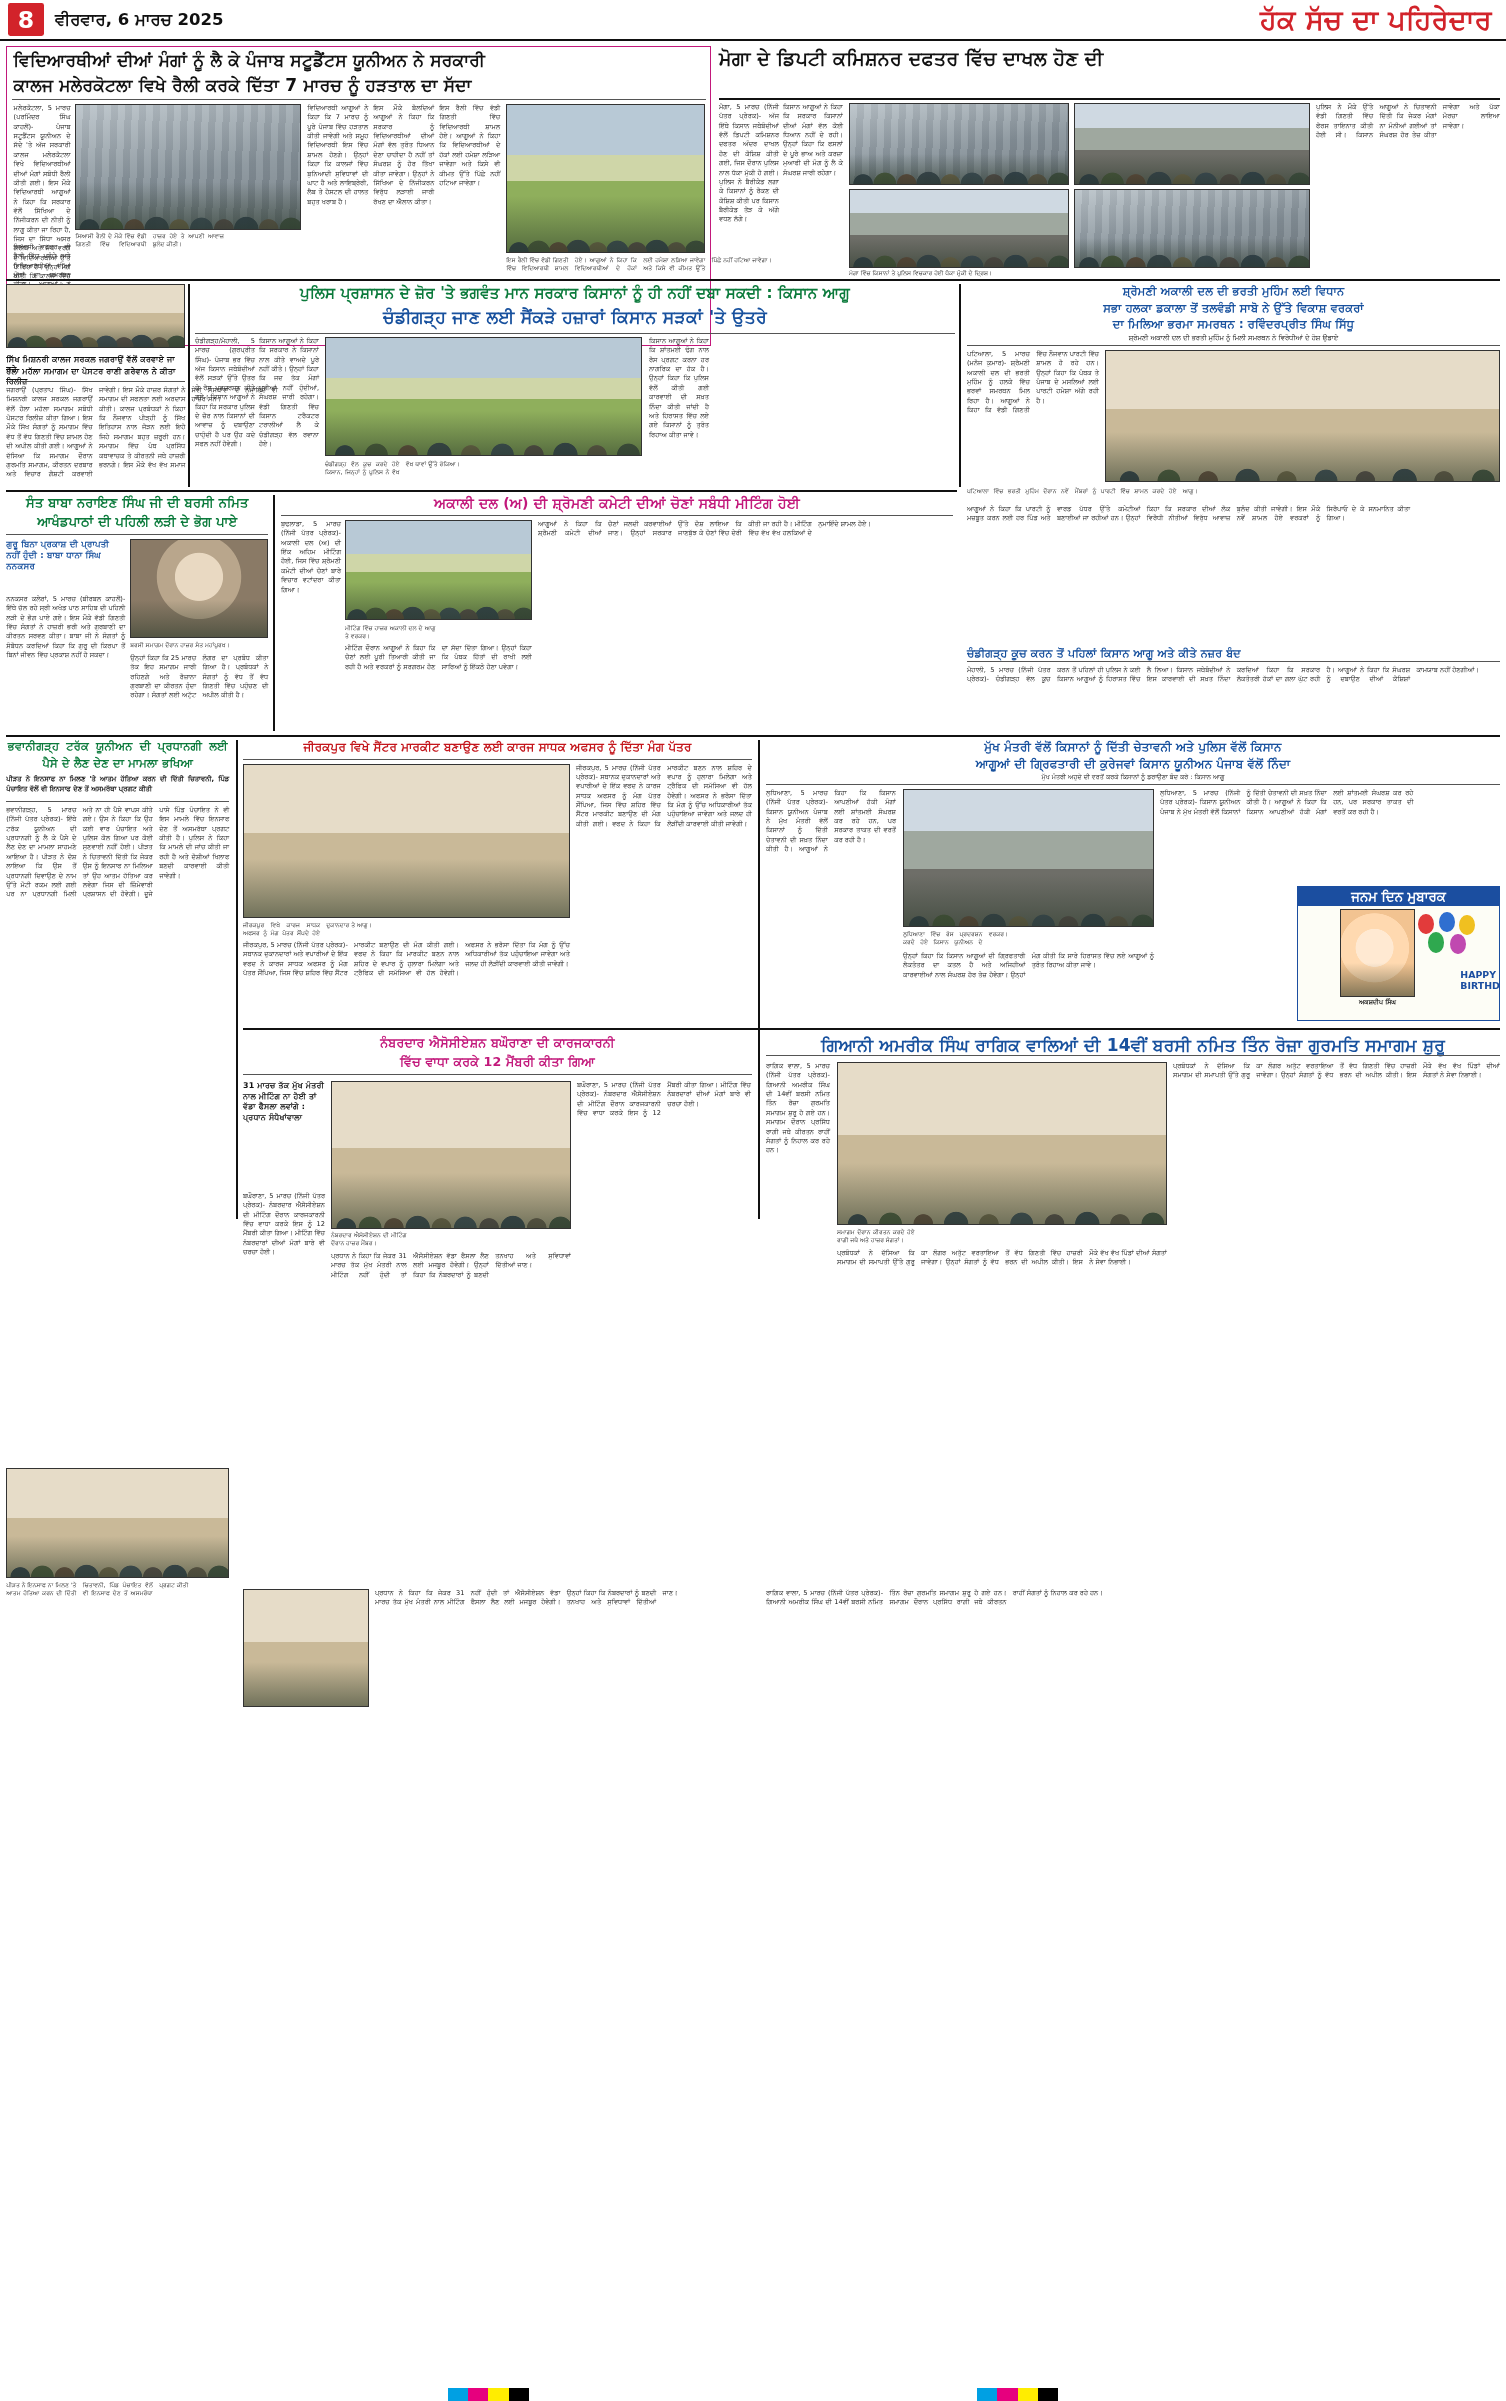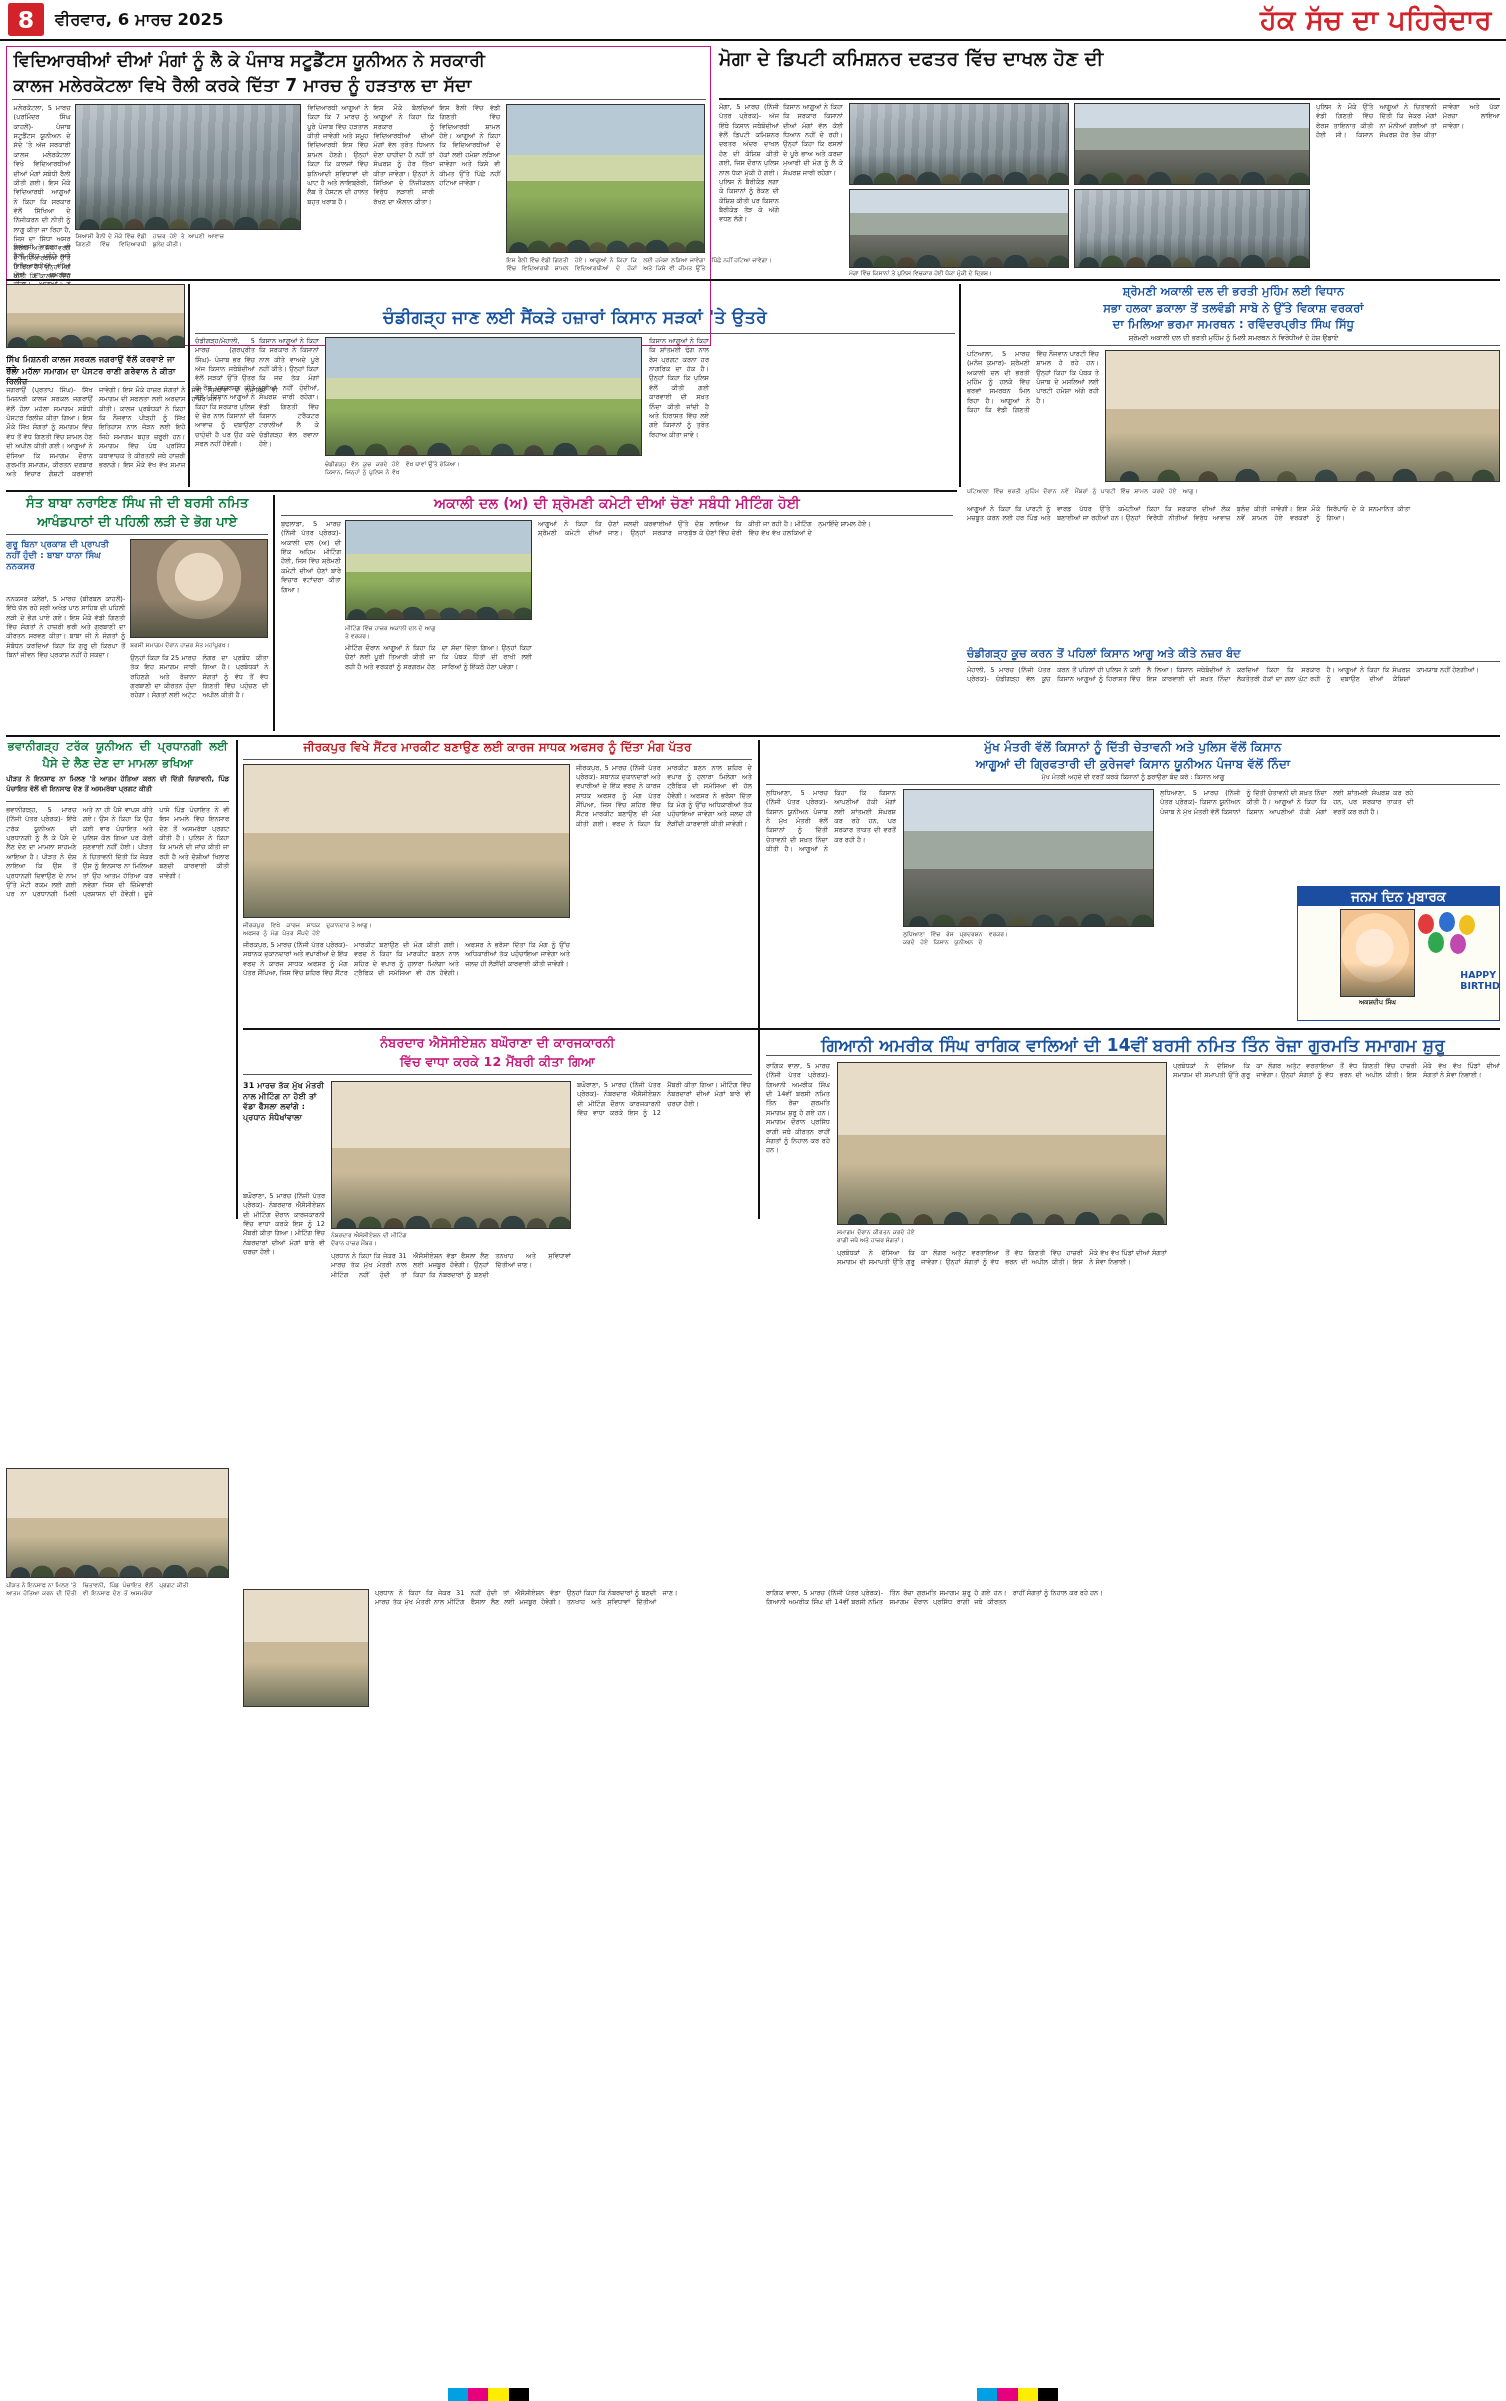--- a/index.html
+++ b/index.html
@@ -190,20 +190,21 @@
         <div class="crowd"></div>
       </div>
     <div class="hl" style="position:absolute; left:0; top:71px; width:179px; font-size:8px;">ਸਿੱਖ ਮਿਸ਼ਨਰੀ ਕਾਲਜ ਸਰਕਲ ਜਗਰਾਉਂ ਵੱਲੋਂ ਕਰਵਾਏ ਜਾ ਰਹੇ</div>
     <div class="hl" style="position:absolute; left:0; top:83px; width:179px; font-size:8px;">ਹੋਲਾ ਮਹੱਲਾ ਸਮਾਗਮ ਦਾ ਪੋਸਟਰ ਰਾਣੀ ਗਰੇਵਾਲ ਨੇ ਕੀਤਾ ਰਿਲੀਜ਼</div>
     <div class="thin-h" style="position:absolute; left:0; top:97px; width:179px;"></div>
     <div class="body-text cols2" style="position:absolute; left:0; top:102px; width:179px; height:99px;">ਜਗਰਾਉਂ (ਪ੍ਰਤਾਪ ਸਿੰਘ)- ਸਿੱਖ ਮਿਸ਼ਨਰੀ ਕਾਲਜ ਸਰਕਲ ਜਗਰਾਉਂ ਵੱਲੋਂ ਹੋਲਾ ਮਹੱਲਾ ਸਮਾਗਮ ਸਬੰਧੀ ਪੋਸਟਰ ਰਿਲੀਜ਼ ਕੀਤਾ ਗਿਆ। ਇਸ ਮੌਕੇ ਸਿੱਖ ਸੰਗਤਾਂ ਨੂੰ ਸਮਾਗਮ ਵਿੱਚ ਵੱਧ ਤੋਂ ਵੱਧ ਗਿਣਤੀ ਵਿੱਚ ਸ਼ਾਮਲ ਹੋਣ ਦੀ ਅਪੀਲ ਕੀਤੀ ਗਈ। ਆਗੂਆਂ ਨੇ ਦੱਸਿਆ ਕਿ ਸਮਾਗਮ ਦੌਰਾਨ ਗੁਰਮਤਿ ਸਮਾਗਮ, ਕੀਰਤਨ ਦਰਬਾਰ ਅਤੇ ਵਿਚਾਰ ਗੋਸ਼ਟੀ ਕਰਵਾਈ ਜਾਵੇਗੀ। ਇਸ ਮੌਕੇ ਹਾਜ਼ਰ ਸੰਗਤਾਂ ਨੇ ਸਮਾਗਮ ਦੀ ਸਫਲਤਾ ਲਈ ਅਰਦਾਸ ਕੀਤੀ। ਕਾਲਜ ਪ੍ਰਬੰਧਕਾਂ ਨੇ ਕਿਹਾ ਕਿ ਨੌਜਵਾਨ ਪੀੜ੍ਹੀ ਨੂੰ ਸਿੱਖ ਇਤਿਹਾਸ ਨਾਲ ਜੋੜਨ ਲਈ ਇਹੋ ਜਿਹੇ ਸਮਾਗਮ ਬਹੁਤ ਜ਼ਰੂਰੀ ਹਨ। ਸਮਾਗਮ ਵਿੱਚ ਪੰਥ ਪ੍ਰਸਿੱਧ ਕਥਾਵਾਚਕ ਤੇ ਕੀਰਤਨੀ ਜਥੇ ਹਾਜ਼ਰੀ ਭਰਨਗੇ। ਇਸ ਮੌਕੇ ਵੱਖ ਵੱਖ ਸਮਾਜ ਸੇਵੀ ਸੰਸਥਾਵਾਂ ਦੇ ਨੁਮਾਇੰਦੇ ਵੀ ਹਾਜ਼ਰ ਸਨ।</div>
   </div>
   <div class="rule-v" style="position:absolute; left:188px; top:284px; height:203px;"></div>
 
   <div style="position:absolute; left:195px; top:284px; width:760px; height:203px;">
+    <div class="hl green center" style="position:absolute; left:0; top:0; width:760px; font-size:15px;">ਪੁਲਿਸ ਪ੍ਰਸ਼ਾਸਨ ਦੇ ਜ਼ੋਰ 'ਤੇ ਭਗਵੰਤ ਮਾਨ ਸਰਕਾਰ ਕਿਸਾਨਾਂ ਨੂੰ ਹੀ ਨਹੀਂ ਦਬਾ ਸਕਦੀ : ਕਿਸਾਨ ਆਗੂ</div>
     <div class="hl blue center" style="position:absolute; left:0; top:22px; width:760px; font-size:17.3px;">ਚੰਡੀਗੜ੍ਹ ਜਾਣ ਲਈ ਸੈਂਕੜੇ ਹਜ਼ਾਰਾਂ ਕਿਸਾਨ ਸੜਕਾਂ 'ਤੇ ਉਤਰੇ</div>
     <div class="thin-h" style="position:absolute; left:0; top:49px; width:760px;"></div>
     <div class="body-text" style="position:absolute; left:0; top:53px; width:60px; height:146px;">ਚੰਡੀਗੜ੍ਹ/ਮੋਹਾਲੀ, 5 ਮਾਰਚ (ਗੁਰਪ੍ਰੀਤ ਸਿੰਘ)- ਪੰਜਾਬ ਭਰ ਵਿੱਚ ਅੱਜ ਕਿਸਾਨ ਜਥੇਬੰਦੀਆਂ ਵੱਲੋਂ ਸੜਕਾਂ ਉੱਤੇ ਉਤਰ ਕੇ ਰੋਸ ਪ੍ਰਦਰਸ਼ਨ ਕੀਤੇ ਗਏ। ਕਿਸਾਨ ਆਗੂਆਂ ਨੇ ਕਿਹਾ ਕਿ ਸਰਕਾਰ ਪੁਲਿਸ ਦੇ ਜ਼ੋਰ ਨਾਲ ਕਿਸਾਨਾਂ ਦੀ ਆਵਾਜ਼ ਨੂੰ ਦਬਾਉਣਾ ਚਾਹੁੰਦੀ ਹੈ ਪਰ ਉਹ ਕਦੇ ਸਫਲ ਨਹੀਂ ਹੋਵੇਗੀ।</div>
     <div class="body-text" style="position:absolute; left:64px; top:53px; width:60px; height:146px;">ਕਿਸਾਨ ਆਗੂਆਂ ਨੇ ਕਿਹਾ ਕਿ ਸਰਕਾਰ ਨੇ ਕਿਸਾਨਾਂ ਨਾਲ ਕੀਤੇ ਵਾਅਦੇ ਪੂਰੇ ਨਹੀਂ ਕੀਤੇ। ਉਨ੍ਹਾਂ ਕਿਹਾ ਕਿ ਜਦ ਤੱਕ ਮੰਗਾਂ ਪੂਰੀਆਂ ਨਹੀਂ ਹੁੰਦੀਆਂ, ਸੰਘਰਸ਼ ਜਾਰੀ ਰਹੇਗਾ। ਵੱਡੀ ਗਿਣਤੀ ਵਿੱਚ ਕਿਸਾਨ ਟਰੈਕਟਰ ਟਰਾਲੀਆਂ ਲੈ ਕੇ ਚੰਡੀਗੜ੍ਹ ਵੱਲ ਰਵਾਨਾ ਹੋਏ।</div>
     <div class="ph framed green-field" style="position:absolute; left:130px; top:53px; width:317px; height:119px;">
         <div class="crowd"></div>
       </div>
     <div class="cap cols4" style="position:absolute; left:130px; top:176px; width:317px; height:23.6px;">ਚੰਡੀਗੜ੍ਹ ਵੱਲ ਕੂਚ ਕਰਦੇ ਹੋਏ ਕਿਸਾਨ, ਜਿਨ੍ਹਾਂ ਨੂੰ ਪੁਲਿਸ ਨੇ ਵੱਖ ਵੱਖ ਥਾਵਾਂ ਉੱਤੇ ਰੋਕਿਆ।</div>
     <div class="body-text" style="position:absolute; left:454px; top:53px; width:60px; height:146px;">ਕਿਸਾਨ ਆਗੂਆਂ ਨੇ ਕਿਹਾ ਕਿ ਸ਼ਾਂਤਮਈ ਢੰਗ ਨਾਲ ਰੋਸ ਪ੍ਰਗਟ ਕਰਨਾ ਹਰ ਨਾਗਰਿਕ ਦਾ ਹੱਕ ਹੈ। ਉਨ੍ਹਾਂ ਕਿਹਾ ਕਿ ਪੁਲਿਸ ਵੱਲੋਂ ਕੀਤੀ ਗਈ ਕਾਰਵਾਈ ਦੀ ਸਖ਼ਤ ਨਿੰਦਾ ਕੀਤੀ ਜਾਂਦੀ ਹੈ ਅਤੇ ਹਿਰਾਸਤ ਵਿੱਚ ਲਏ ਗਏ ਕਿਸਾਨਾਂ ਨੂੰ ਤੁਰੰਤ ਰਿਹਾਅ ਕੀਤਾ ਜਾਵੇ।</div>
   </div>
@@ -279,20 +280,21 @@
     <div class="hl blue center" style="position:absolute; left:0; top:0; width:734px; font-size:11.8px;">ਮੁੱਖ ਮੰਤਰੀ ਵੱਲੋਂ ਕਿਸਾਨਾਂ ਨੂੰ ਦਿੱਤੀ ਚੇਤਾਵਨੀ ਅਤੇ ਪੁਲਿਸ ਵੱਲੋਂ ਕਿਸਾਨ</div>
     <div class="hl blue center" style="position:absolute; left:0; top:16.5px; width:734px; font-size:11.8px;">ਆਗੂਆਂ ਦੀ ਗ੍ਰਿਫਤਾਰੀ ਦੀ ਕੁਰੇਜਵਾਂ ਕਿਸਾਨ ਯੂਨੀਅਨ ਪੰਜਾਬ ਵੱਲੋਂ ਨਿੰਦਾ</div>
     <div class="byline center" style="position:absolute; left:0; top:33px; width:734px; font-size:6.4px;">ਮੁੱਖ ਮੰਤਰੀ ਅਹੁਦੇ ਦੀ ਵਰਤੋਂ ਕਰਕੇ ਕਿਸਾਨਾਂ ਨੂੰ ਡਰਾਉਣਾ ਬੰਦ ਕਰੇ : ਕਿਸਾਨ ਆਗੂ</div>
     <div class="thin-h" style="position:absolute; left:0; top:44px; width:734px;"></div>
 
     <div class="body-text cols2" style="position:absolute; left:0; top:49px; width:130px; height:185px;">ਲੁਧਿਆਣਾ, 5 ਮਾਰਚ (ਨਿੱਜੀ ਪੱਤਰ ਪ੍ਰੇਰਕ)- ਕਿਸਾਨ ਯੂਨੀਅਨ ਪੰਜਾਬ ਨੇ ਮੁੱਖ ਮੰਤਰੀ ਵੱਲੋਂ ਕਿਸਾਨਾਂ ਨੂੰ ਦਿੱਤੀ ਚੇਤਾਵਨੀ ਦੀ ਸਖ਼ਤ ਨਿੰਦਾ ਕੀਤੀ ਹੈ। ਆਗੂਆਂ ਨੇ ਕਿਹਾ ਕਿ ਕਿਸਾਨ ਆਪਣੀਆਂ ਹੱਕੀ ਮੰਗਾਂ ਲਈ ਸ਼ਾਂਤਮਈ ਸੰਘਰਸ਼ ਕਰ ਰਹੇ ਹਨ, ਪਰ ਸਰਕਾਰ ਤਾਕਤ ਦੀ ਵਰਤੋਂ ਕਰ ਰਹੀ ਹੈ।</div>
     <div class="ph framed street" style="position:absolute; left:137px; top:49px; width:251px; height:138px;">
         <div class="crowd"></div>
       </div>
     <div class="cap cols3" style="position:absolute; left:137px; top:190px; width:251px; height:19px;">ਲੁਧਿਆਣਾ ਵਿੱਚ ਰੋਸ ਪ੍ਰਦਰਸ਼ਨ ਕਰਦੇ ਹੋਏ ਕਿਸਾਨ ਯੂਨੀਅਨ ਦੇ ਵਰਕਰ।</div>
+    <div class="body-text cols2" style="position:absolute; left:137px; top:212px; width:251px; height:68px;">ਉਨ੍ਹਾਂ ਕਿਹਾ ਕਿ ਕਿਸਾਨ ਆਗੂਆਂ ਦੀ ਗ੍ਰਿਫਤਾਰੀ ਲੋਕਤੰਤਰ ਦਾ ਕਤਲ ਹੈ ਅਤੇ ਅਜਿਹੀਆਂ ਕਾਰਵਾਈਆਂ ਨਾਲ ਸੰਘਰਸ਼ ਹੋਰ ਤੇਜ਼ ਹੋਵੇਗਾ। ਉਨ੍ਹਾਂ ਮੰਗ ਕੀਤੀ ਕਿ ਸਾਰੇ ਹਿਰਾਸਤ ਵਿੱਚ ਲਏ ਆਗੂਆਂ ਨੂੰ ਤੁਰੰਤ ਰਿਹਾਅ ਕੀਤਾ ਜਾਵੇ।</div>
     <div class="body-text cols4" style="position:absolute; left:394px; top:49px; width:340px; height:231px;">ਲੁਧਿਆਣਾ, 5 ਮਾਰਚ (ਨਿੱਜੀ ਪੱਤਰ ਪ੍ਰੇਰਕ)- ਕਿਸਾਨ ਯੂਨੀਅਨ ਪੰਜਾਬ ਨੇ ਮੁੱਖ ਮੰਤਰੀ ਵੱਲੋਂ ਕਿਸਾਨਾਂ ਨੂੰ ਦਿੱਤੀ ਚੇਤਾਵਨੀ ਦੀ ਸਖ਼ਤ ਨਿੰਦਾ ਕੀਤੀ ਹੈ। ਆਗੂਆਂ ਨੇ ਕਿਹਾ ਕਿ ਕਿਸਾਨ ਆਪਣੀਆਂ ਹੱਕੀ ਮੰਗਾਂ ਲਈ ਸ਼ਾਂਤਮਈ ਸੰਘਰਸ਼ ਕਰ ਰਹੇ ਹਨ, ਪਰ ਸਰਕਾਰ ਤਾਕਤ ਦੀ ਵਰਤੋਂ ਕਰ ਰਹੀ ਹੈ।</div>
   </div>
 
   <div class="bday" style="left:1297px; top:886px; width:203px; height:135px;">
     <div class="bt">ਜਨਮ ਦਿਨ ਮੁਬਾਰਕ</div>
     <div class="ph baby framed" style="position:absolute; left:42px; top:22px; width:75px; height:88px;"></div>
     <div style="position:absolute; left:42px; top:111px; width:75px; text-align:center; font-size:6.3px; font-weight:bold;">ਅਕਸ਼ਦੀਪ ਸਿੰਘ</div>
     <div style="position:absolute; right:4.7px; top:25px; width:79px; height:82px;">
       <div class="balloon" style="left:3.1px; top:1.6px; background:#e23b3b;"></div>
       <div class="balloon" style="left:23.6px; top:0; background:#2f6fd0;"></div>

